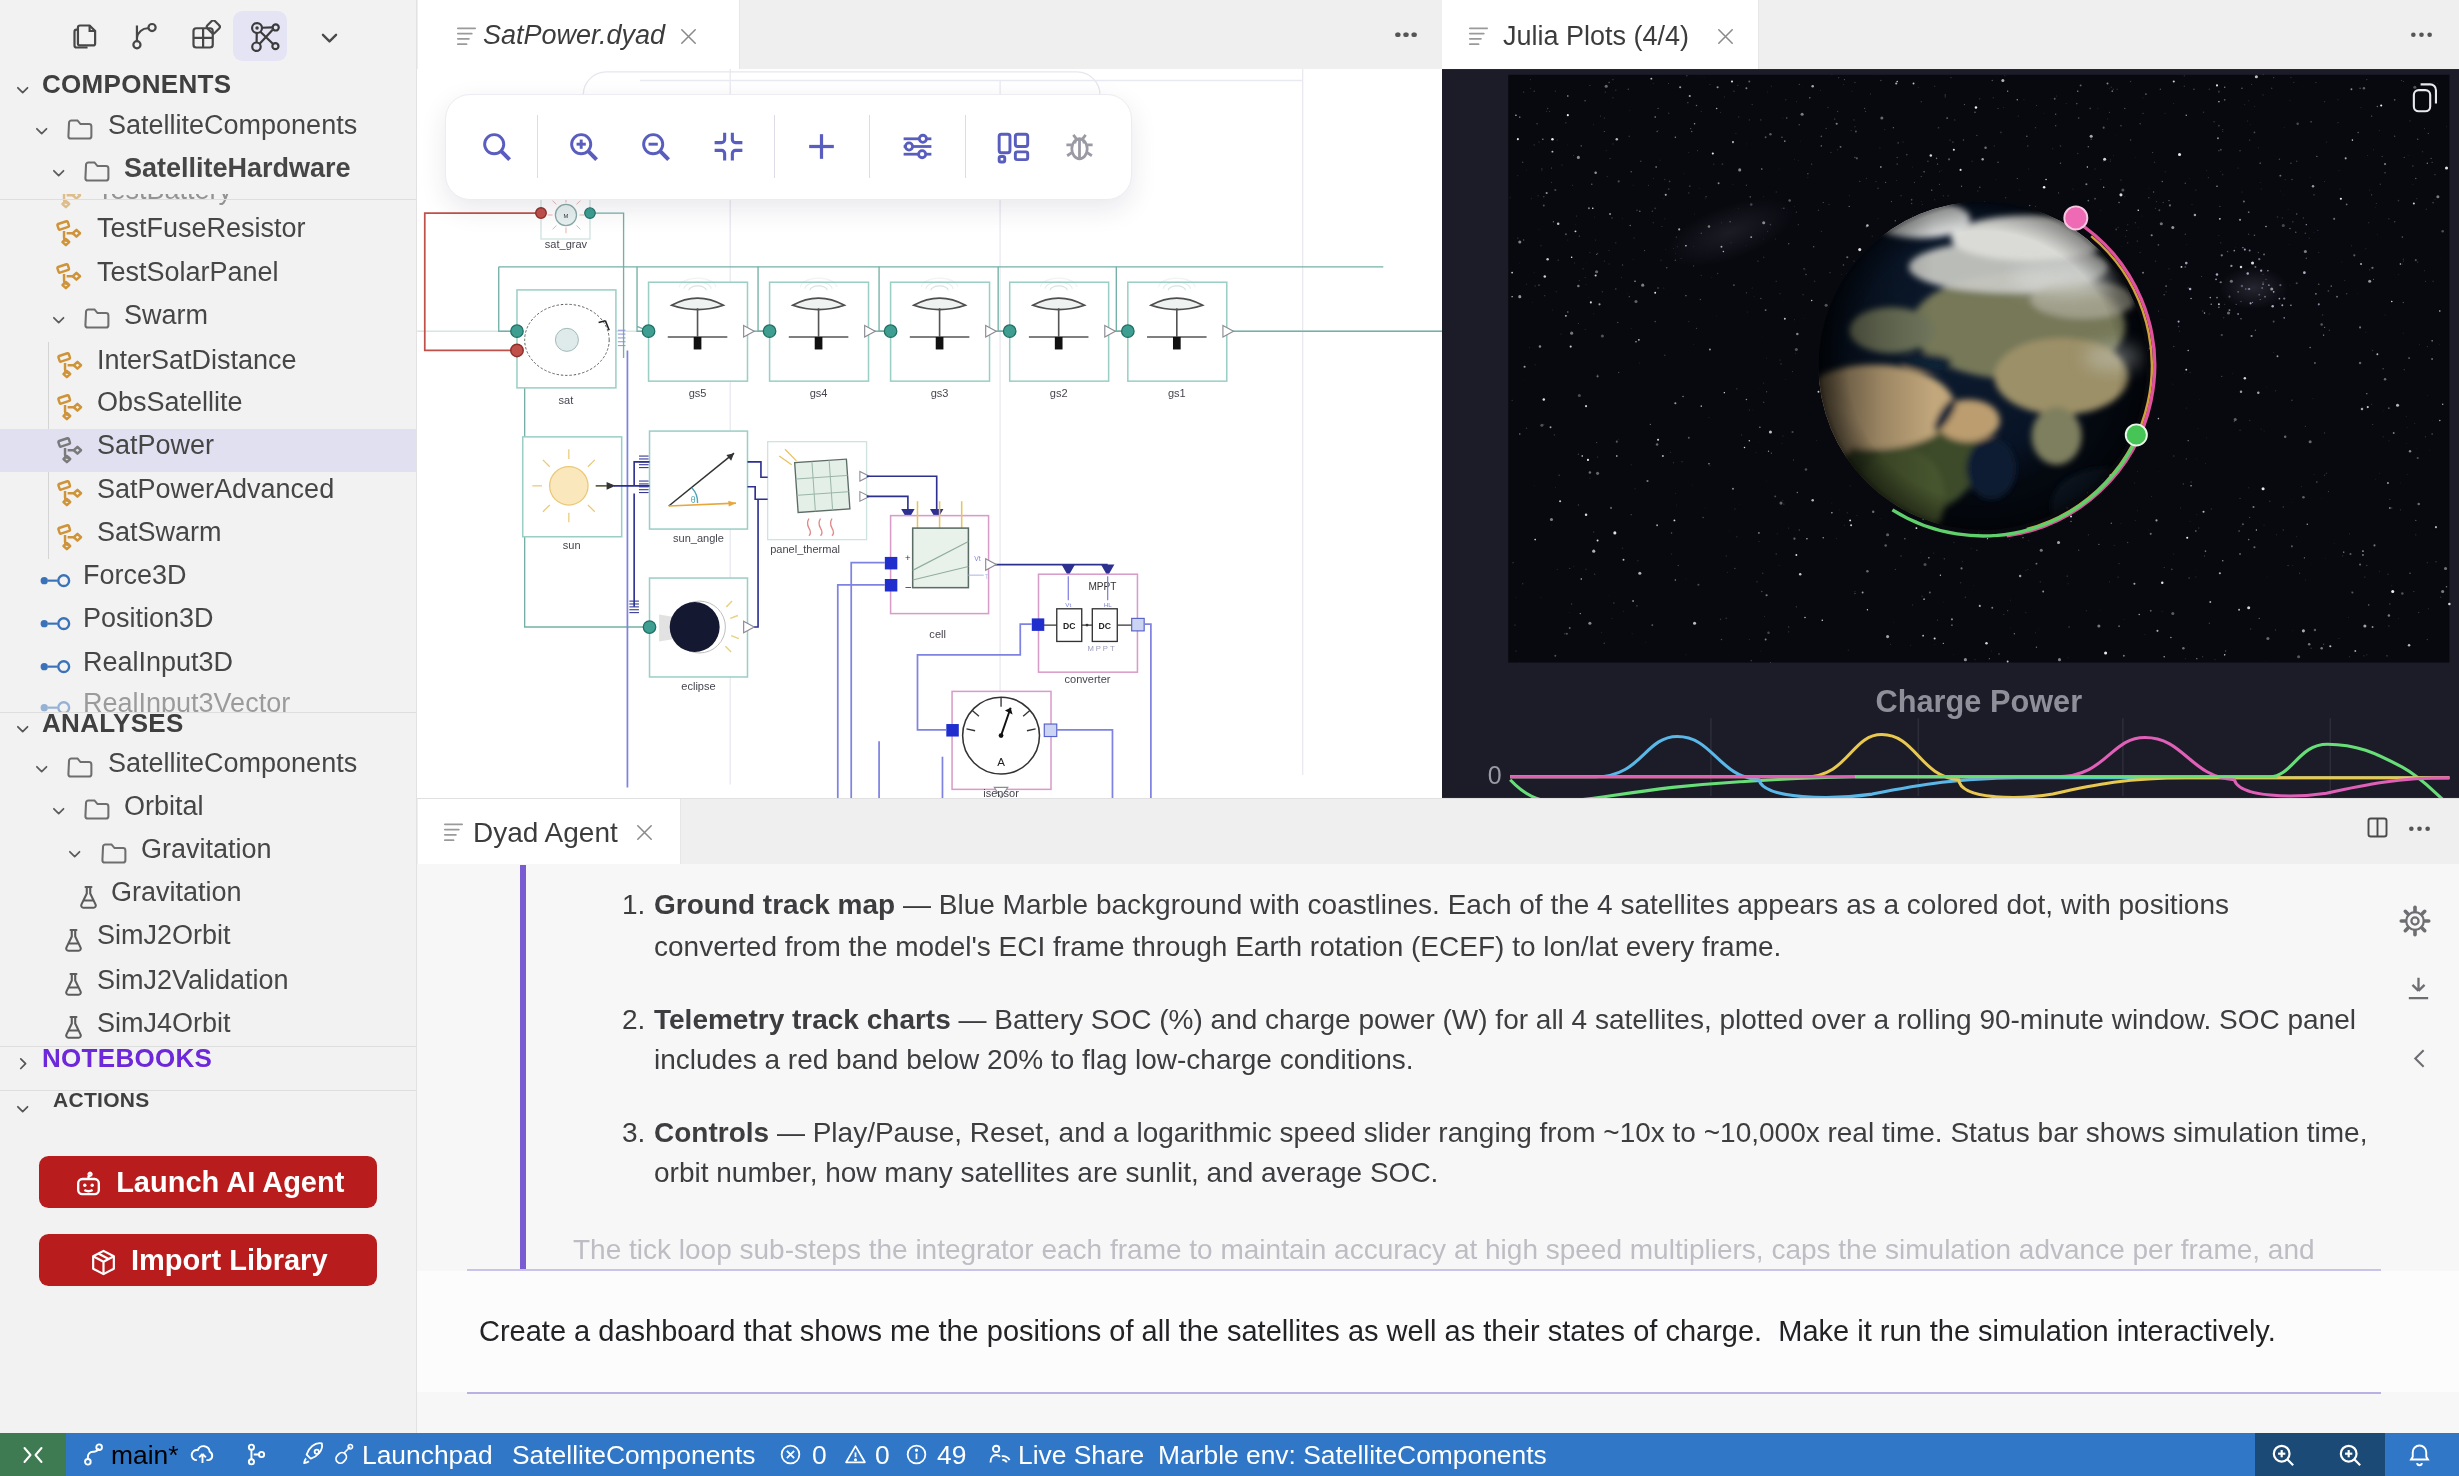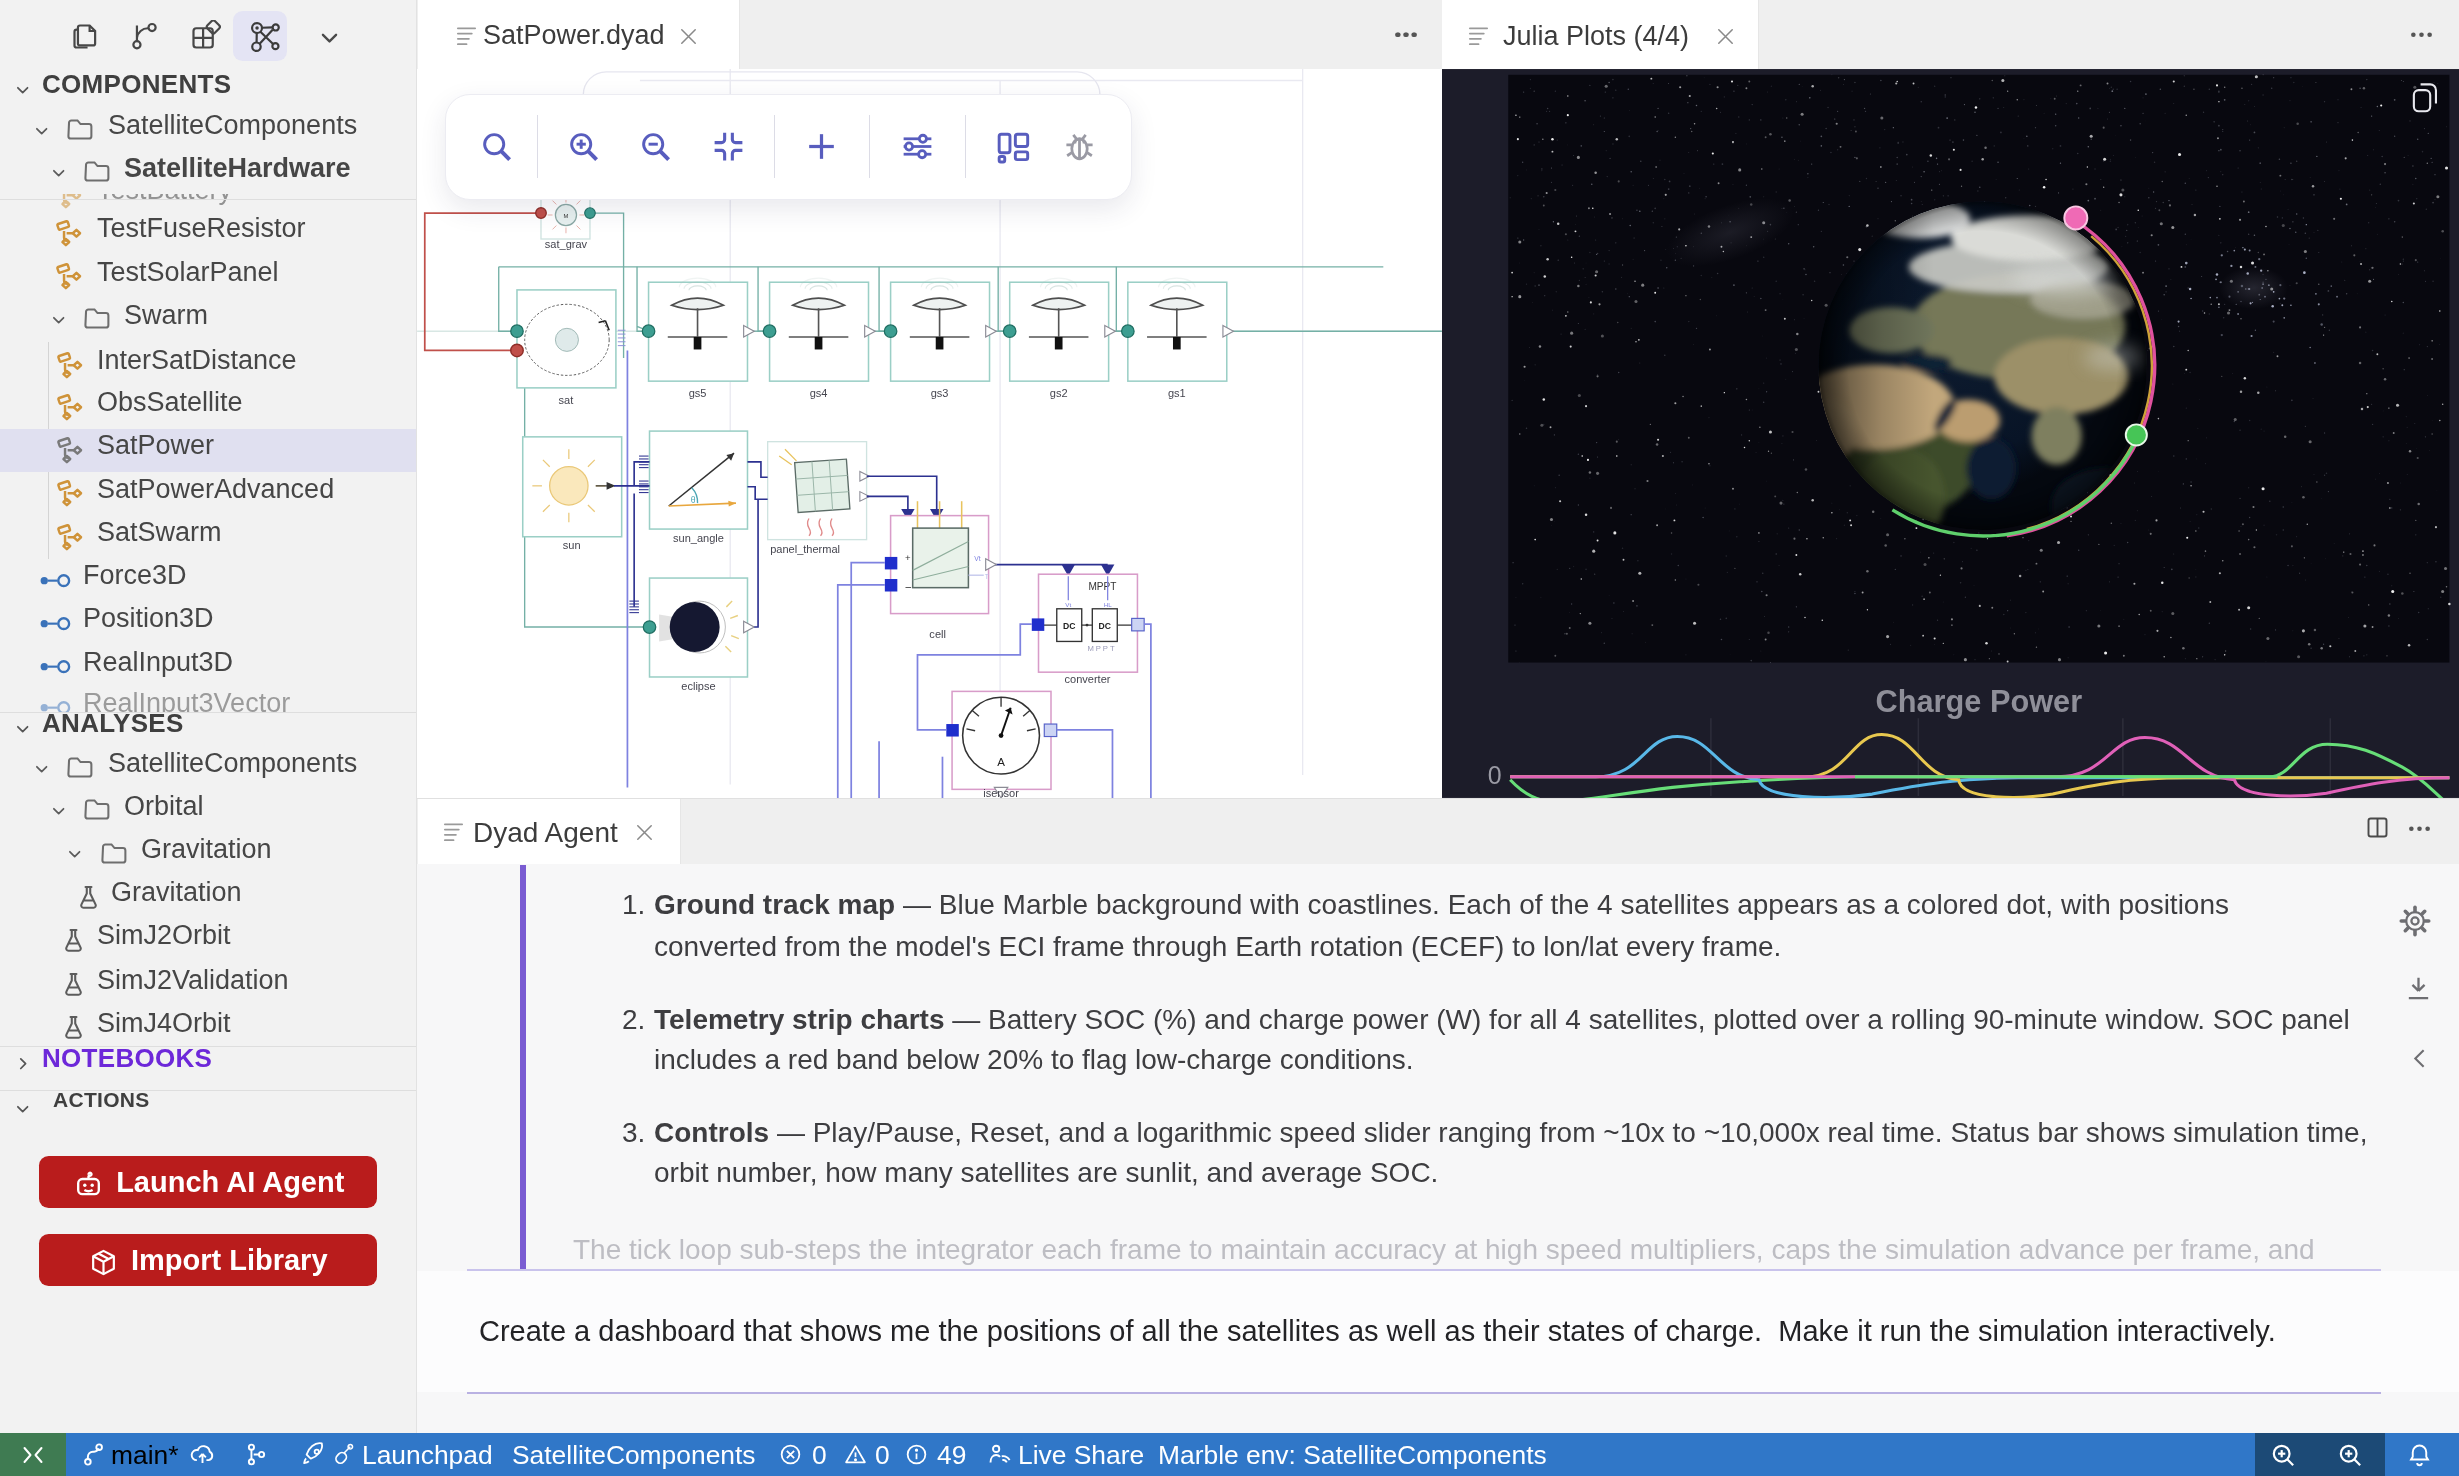--- a/index.html
+++ b/index.html
@@ -13,21 +13,21 @@
     <div style="position:absolute;left:0;top:0;width:1025px;height:69px;background:#efefef"></div>
     <div style="position:absolute;left:1px;top:0;width:322px;height:69px;background:#fff;border-right:1px solid #e6e6e6"></div>
     <svg style="position:absolute;left:38px;top:24px" width="23" height="23" viewBox="0 0 24 24">
       <g stroke="#9a9a9a" stroke-width="1.9" stroke-linecap="round">
         <line x1="3" y1="4.5" x2="21" y2="4.5"></line>
         <line x1="3" y1="10" x2="17.5" y2="10"></line>
         <line x1="3" y1="15.5" x2="14.5" y2="15.5"></line>
         <line x1="3" y1="21" x2="12" y2="21"></line>
       </g>
     </svg>
-    <div class="t" style="left:66px;top:20px;font-size:27px;color:#3c3c3c">SatPower.dyad</div>
+    <div class="t" style="left:66px;top:20px;font-size:27px;font-style:italic;color:#3c3c3c">SatPower.dyad</div>
     <svg style="position:absolute;left:260px;top:25px" width="23" height="23" viewBox="0 0 24 24">
       <path d="M5 5 L19 19 M19 5 L5 19" stroke="#8a8a8a" stroke-width="1.6" stroke-linecap="round"></path>
     </svg>
     <svg style="position:absolute;left:975px;top:29px" width="27" height="11.5" viewBox="0 0 28 12">
       <circle cx="5.5" cy="6" r="2.4" fill="#555"></circle>
       <circle cx="14" cy="6" r="2.4" fill="#555"></circle>
       <circle cx="22.5" cy="6" r="2.4" fill="#555"></circle>
     </svg>
     <svg style="position:absolute;left:0;top:69px" width="1025" height="729" viewBox="0 0 1067 759">
       <rect x="0" y="0" width="1067" height="759" fill="#ffffff"></rect>
@@ -2140,21 +2140,21 @@
     <svg style="position:absolute;left:1989px;top:25px" width="27" height="11.5" viewBox="0 0 28 12">
       <circle cx="5.5" cy="6" r="2.4" fill="#555"></circle>
       <circle cx="14" cy="6" r="2.4" fill="#555"></circle>
       <circle cx="22.5" cy="6" r="2.4" fill="#555"></circle>
     </svg>
     <div style="position:absolute;left:103px;top:67px;width:5.8px;height:404px;background:#7a5cd2"></div>
     <div class="t" style="left:205px;top:91px;font-size:28px;color:#3d3d40">1.</div>
     <div class="t" style="left:237px;top:91px;font-size:28px;color:#3d3d40"><b>Ground track map</b> — Blue Marble background with coastlines. Each of the 4 satellites appears as a colored dot, with positions</div>
     <div class="t" style="left:237px;top:133px;font-size:28px;color:#3d3d40">converted from the model's ECI frame through Earth rotation (ECEF) to lon/lat every frame.</div>
     <div class="t" style="left:205px;top:206px;font-size:28px;color:#3d3d40">2.</div>
-    <div class="t" style="left:237px;top:206px;font-size:28px;color:#3d3d40"><b>Telemetry strip charts</b> — Battery SOC (%) and charge power (W) for all 4 satellites, plotted over a rolling 90-minute window. SOC panel</div>
+    <div class="t" style="left:237px;top:206px;font-size:28px;color:#3d3d40"><b>Telemetry track charts</b> — Battery SOC (%) and charge power (W) for all 4 satellites, plotted over a rolling 90-minute window. SOC panel</div>
     <div class="t" style="left:237px;top:246px;font-size:28px;color:#3d3d40">includes a red band below 20% to flag low-charge conditions.</div>
     <div class="t" style="left:205px;top:319px;font-size:28px;color:#3d3d40">3.</div>
     <div class="t" style="left:237px;top:319px;font-size:28px;color:#3d3d40"><b>Controls</b> — Play/Pause, Reset, and a logarithmic speed slider ranging from ~10x to ~10,000x real time. Status bar shows simulation time,</div>
     <div class="t" style="left:237px;top:359px;font-size:28px;color:#3d3d40">orbit number, how many satellites are sunlit, and average SOC.</div>
     <div class="t" style="left:156px;top:436px;font-size:28px;color:#bdbdc3">The tick loop sub-steps the integrator each frame to maintain accuracy at high speed multipliers, caps the simulation advance per frame, and</div>
     <div style="position:absolute;left:50px;top:471px;width:1914px;height:1.9px;background:#c9c3ec"></div>
     <div style="position:absolute;left:0;top:473px;width:2042px;height:121px;background:#fcfcfd"></div>
     <div class="t" style="left:62px;top:517px;font-size:29px;color:#232326">Create a dashboard that shows me the positions of all the satellites as well as their states of charge.&nbsp; Make it run the simulation interactively.</div>
     <div style="position:absolute;left:50px;top:594px;width:1914px;height:1.9px;background:#b9b1e2"></div>
     <svg style="position:absolute;left:1982px;top:107px" width="32" height="32" viewBox="0 0 24 24" fill="none" stroke="#6e6e72" stroke-width="1.7">

